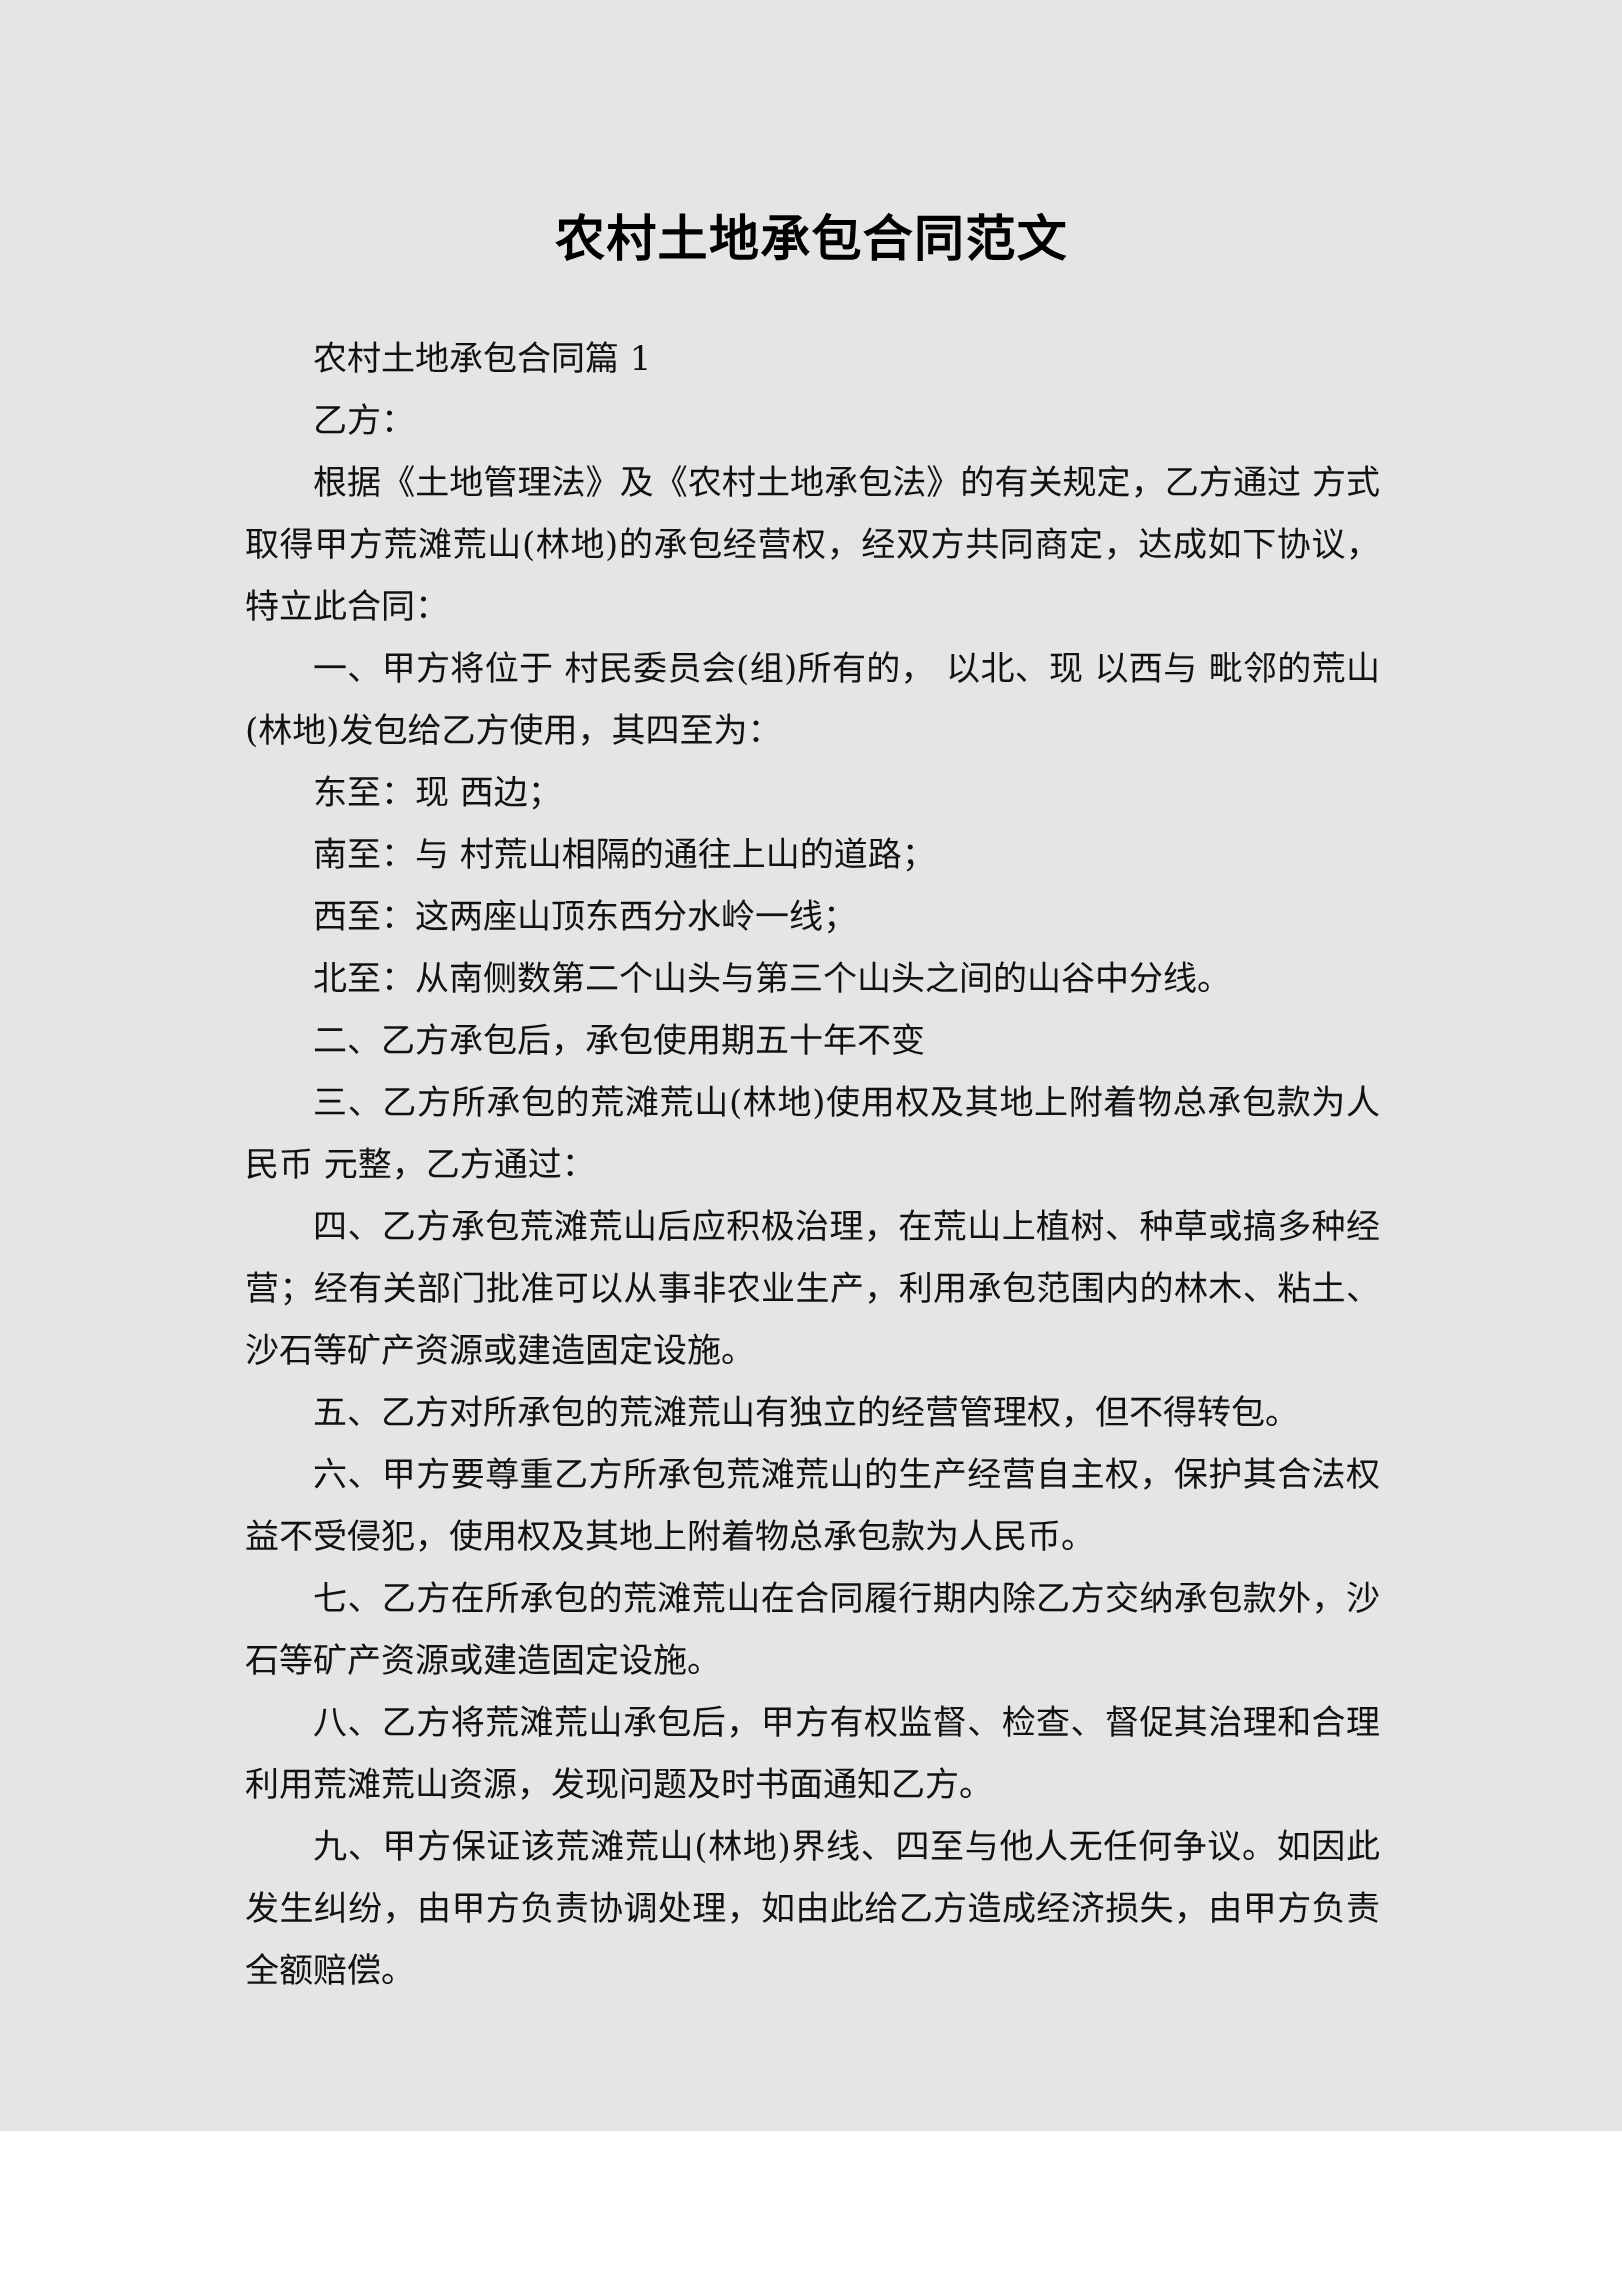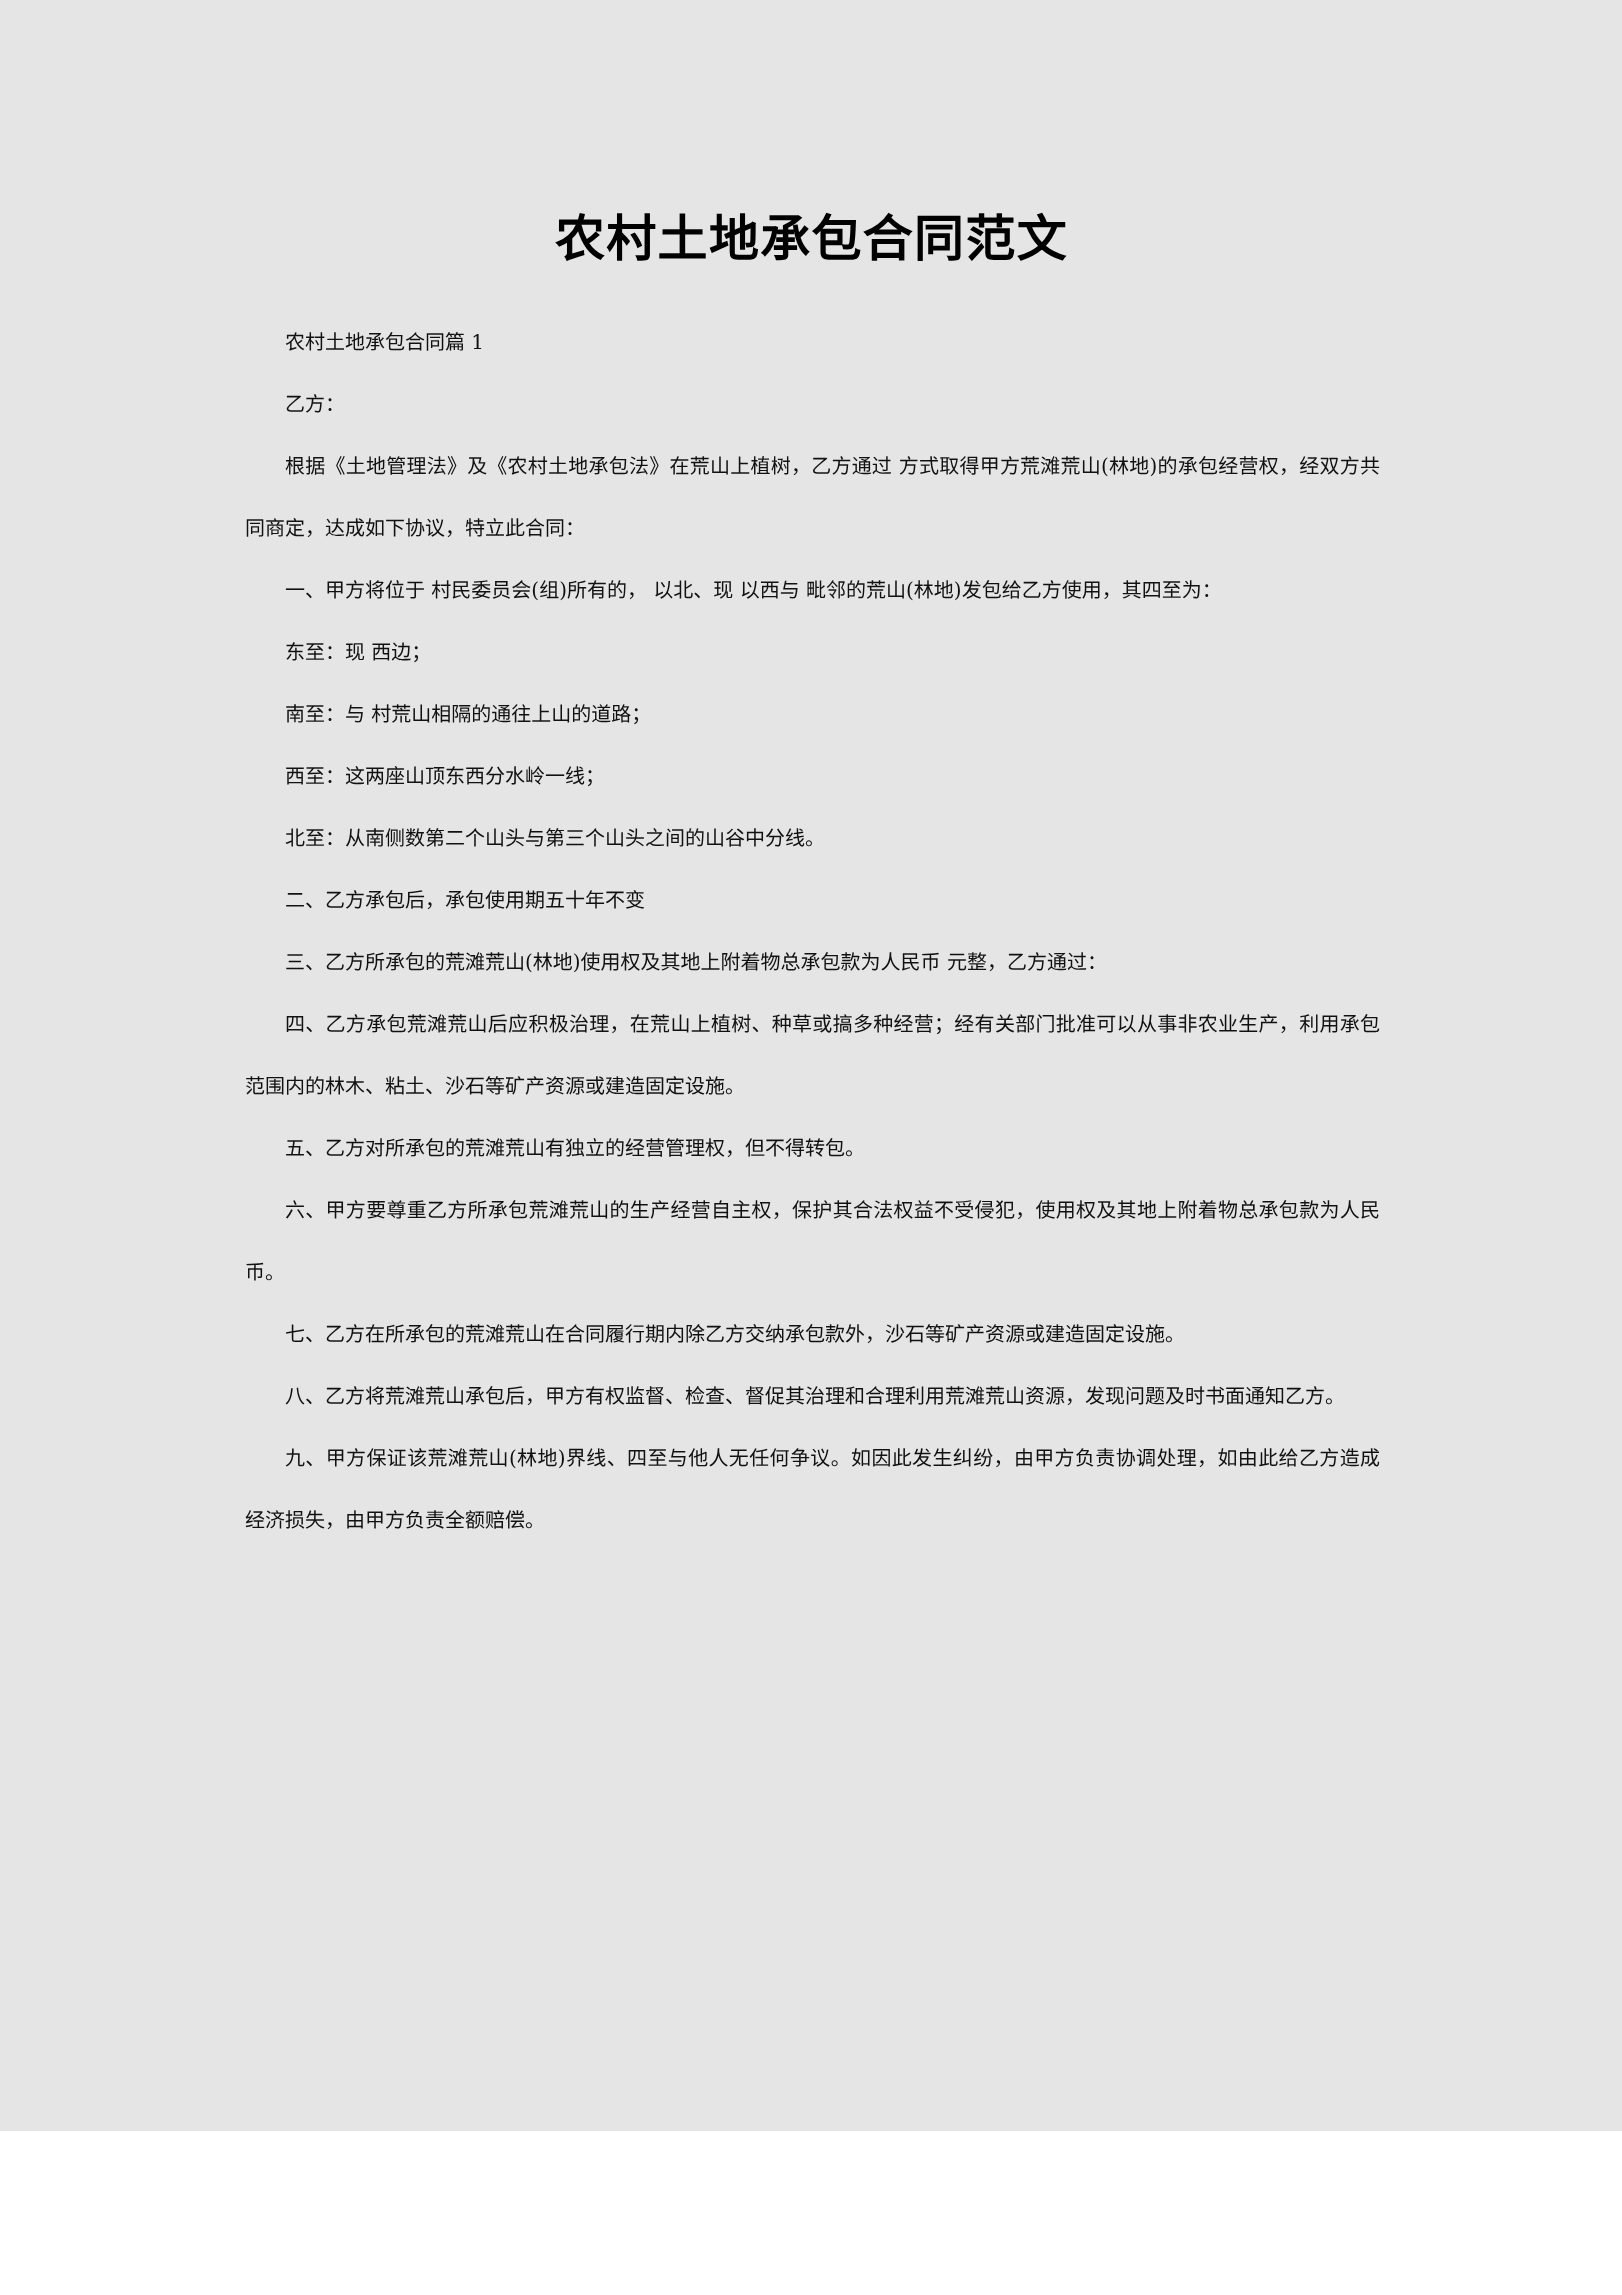--- a/index.html
+++ b/index.html
@@ -26,24 +26,24 @@
     font-family: "DejaVu Serif", "Liberation Serif", serif;
     font-size: 50px;
     font-weight: 700;
     color: #000000;
     letter-spacing: 1.3px;
     line-height: 1.2;
   }
   .body-block {
     position: absolute;
     left: 245px;
-    top: 311px;
+    top: 327px;
     width: 1135px;
     font-family: "DejaVu Serif", "Liberation Serif", serif;
-    font-size: 20px;
+    font-size: 34px;
     color: #111111;
     line-height: 62px;
     text-align: justify;
     text-justify: inter-ideograph;
   }
   .para {
     margin: 0;
     padding: 0;
     text-indent: 2em;
     text-align: justify;
@@ -58,21 +58,21 @@
 
   <h1 class="doc-title">农村土地承包合同范文</h1>
 
   <div class="body-block">
 
     <p class="para">农村土地承包合同篇 1</p>
 
 
     <p class="para">乙方：</p>
 
-    <p class="para">根据《土地管理法》及《农村土地承包法》在荒山上植树，乙方通过 方式取得甲方荒滩荒山(林地)的承包经营权，经双方共同商定，达成如下协议，特立此合同：</p>
+    <p class="para">根据《土地管理法》及《农村土地承包法》的有关规定，乙方通过 方式取得甲方荒滩荒山(林地)的承包经营权，经双方共同商定，达成如下协议，特立此合同：</p>
 
     <p class="para">一、甲方将位于 村民委员会(组)所有的， 以北、现 以西与 毗邻的荒山(林地)发包给乙方使用，其四至为：</p>
 
     <p class="para">东至：现 西边；</p>
 
     <p class="para">南至：与 村荒山相隔的通往上山的道路；</p>
 
     <p class="para">西至：这两座山顶东西分水岭一线；</p>
 
     <p class="para">北至：从南侧数第二个山头与第三个山头之间的山谷中分线。</p>

